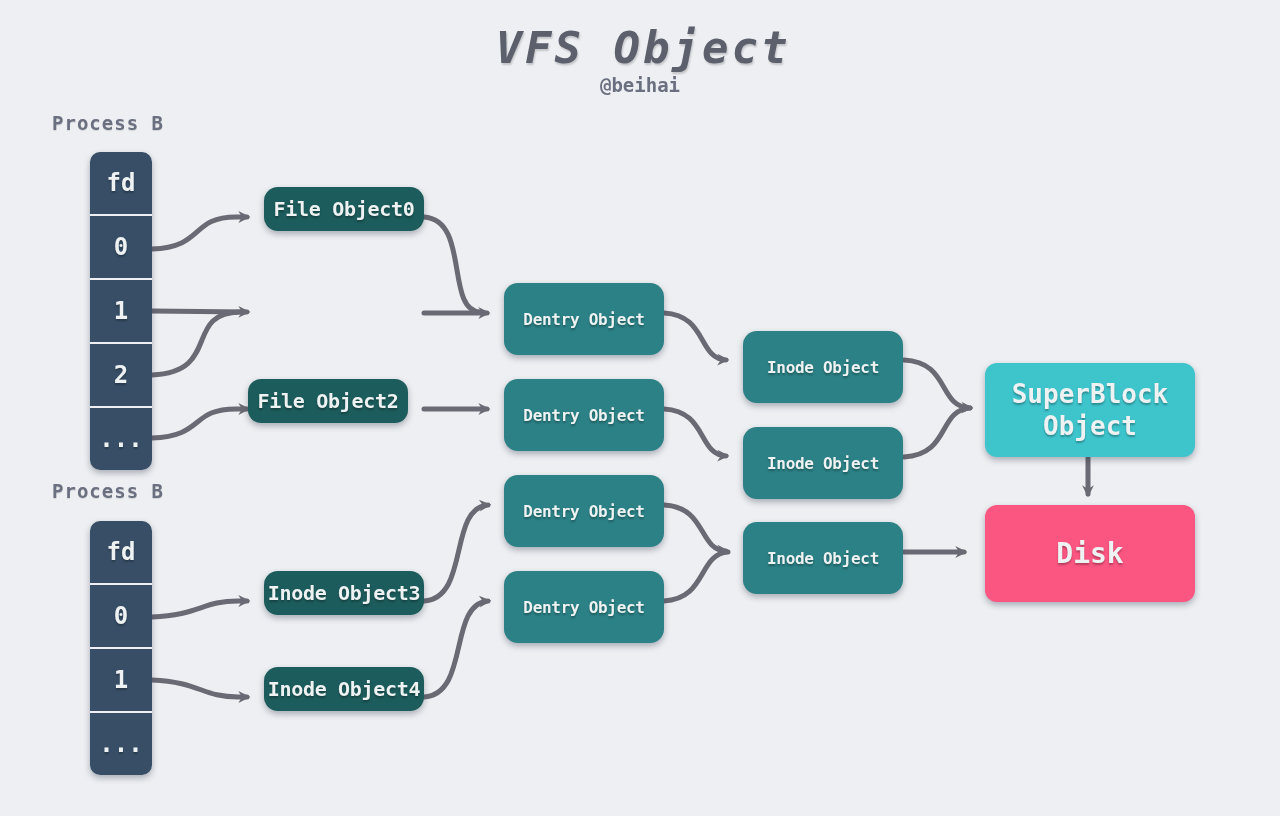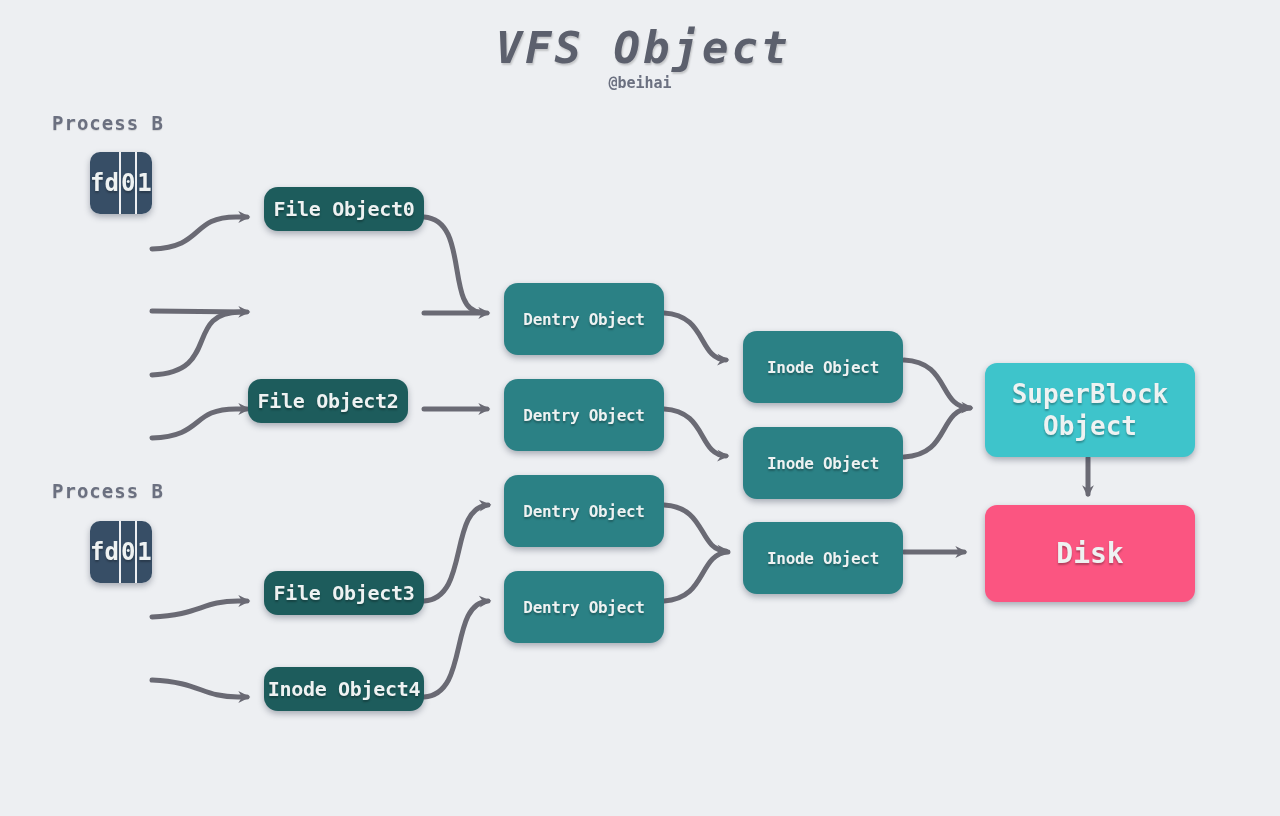--- a/index.html
+++ b/index.html
@@ -30,33 +30,33 @@
     position:absolute;left:3px;top:22px;width:1280px;
     text-align:center;
     font-size:44px;font-weight:bold;font-style:italic;
     letter-spacing:3px;
     color:var(--c-title-text);
     text-shadow:1px 2px 2px rgba(0,0,0,0.18);
   }
   .subtitle{
     position:absolute;left:0;top:74px;width:1280px;
     text-align:center;
-    font-size:15px;font-weight:bold;
+    font-size:19px;font-weight:bold;
     color:var(--c-label-text);
   }
   .proc-label{
     position:absolute;left:52px;
     font-size:19px;font-weight:bold;
     letter-spacing:1px;
     color:var(--c-label-text);
     text-shadow:0 1px 1px rgba(0,0,0,0.12);
   }
   .fd-table{
     position:absolute;left:90px;width:62px;
-    display:flex;flex-direction:row;gap:2px;
+    display:flex;flex-direction:column;gap:2px;
     border-radius:10px;overflow:hidden;
     box-shadow:0 3px 6px rgba(40,50,70,0.35);
   }
   .fd-cell{
     width:62px;height:62px;
     background:var(--c-fd-table);
     color:var(--c-box-text);
     display:flex;align-items:center;justify-content:center;
     font-size:24px;font-weight:bold;
     text-shadow:0 2px 2px rgba(0,0,0,0.25);
@@ -140,21 +140,21 @@
   <div class="proc-label" style="top:480px;">Process B</div>
   <div class="fd-table" style="top:521px;">
     <div class="fd-cell">fd</div>
     <div class="fd-cell">0</div>
     <div class="fd-cell">1</div>
     <div class="fd-cell">...</div>
   </div>
 
   <div class="node file" style="left:264px;top:187px;">File Object0</div>
   <div class="node file" style="left:248px;top:379px;border-radius:13px;">File Object2</div>
-  <div class="node file" style="left:264px;top:571px;">File Object3</div>
+  <div class="node file" style="left:264px;top:571px;">Inode Object3</div>
   <div class="node file" style="left:264px;top:667px;">Inode Object4</div>
 
   <div class="node dentry" style="left:504px;top:283px;">Dentry Object</div>
   <div class="node dentry" style="left:504px;top:379px;">Dentry Object</div>
   <div class="node dentry" style="left:504px;top:475px;">Dentry Object</div>
   <div class="node dentry" style="left:504px;top:571px;">Dentry Object</div>
 
   <div class="node inode" style="left:743px;top:331px;">Inode Object</div>
   <div class="node inode" style="left:743px;top:427px;">Inode Object</div>
   <div class="node inode" style="left:743px;top:522px;">Inode Object</div>

